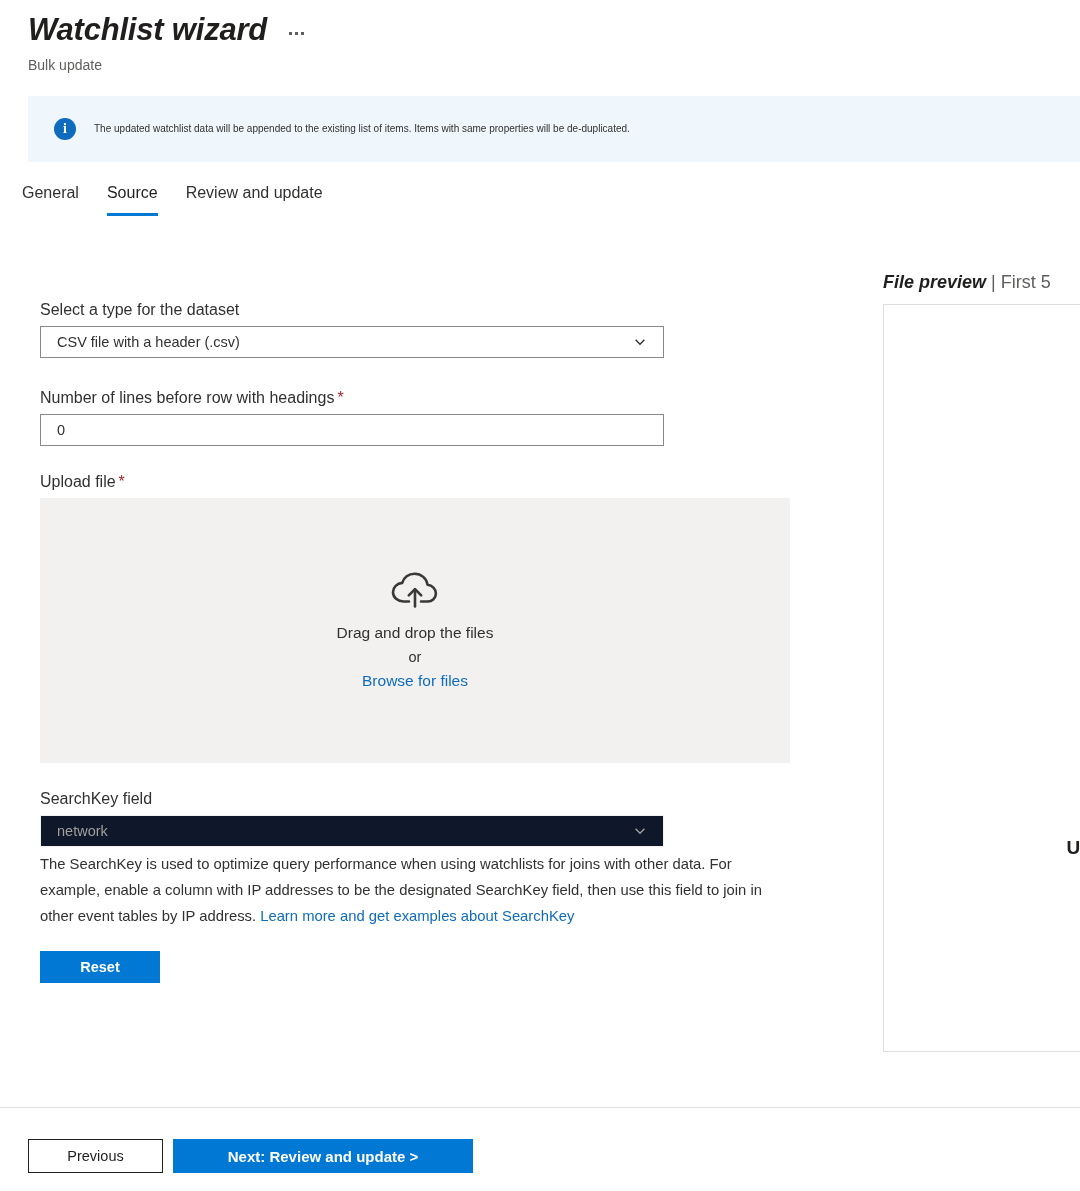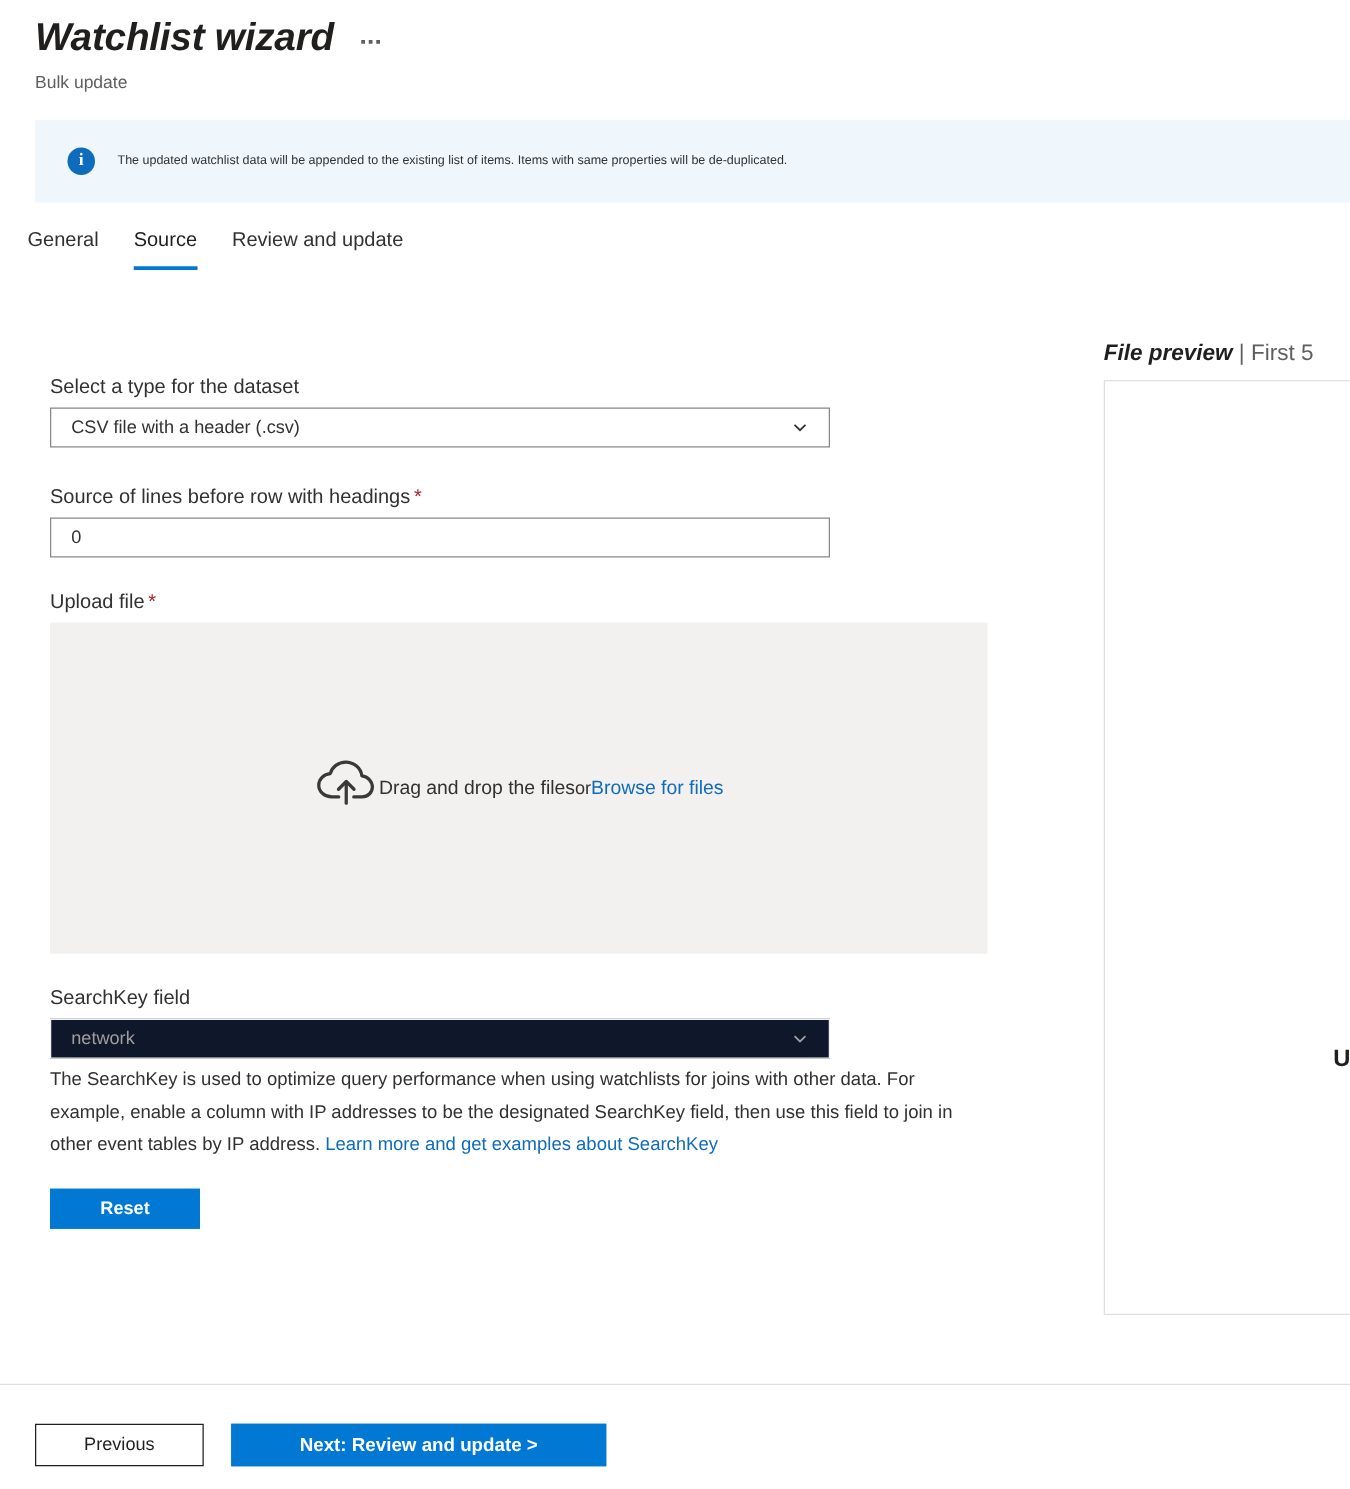--- a/index.html
+++ b/index.html
@@ -180,21 +180,21 @@
   .spacer-lg { height: 30px; }
   .spacer-md { height: 26px; }
 
   
   .dropzone {
     box-sizing: border-box;
     width: 750px;
     height: 265px;
     background: #f2f1f0;
     display: flex;
-    flex-direction: row;
+    flex-direction: column;
     align-items: center;
     justify-content: center;
     cursor: pointer;
     user-select: none;
   }
   .cloud-icon { width: 52px; height: 40px; display: block; margin-bottom: 12px; }
   .dz-line {
     font-size: 15.5px;
     color: #323130;
     line-height: 24px;
@@ -297,21 +297,21 @@
     width: 1080px;
     height: 1px;
     background: #e1dfdd;
   }
   .footer {
     position: absolute;
     left: 28px;
     top: 1139px;
     display: flex;
     align-items: flex-start;
-    gap: 22px;
+    gap: 10px;
   }
   .prev-btn { width: 135px; height: 34px; }
   .next-btn { width: 300px; height: 34px; font-size: 15px; }
 </style>
 </head>
 <body>
 
 <div class="page-header">
   <div class="title-row">
     <h1 class="page-title">Watchlist wizard</h1>
@@ -343,21 +343,21 @@
     <span>CSV file with a header (.csv)</span>
     <svg class="chev" viewBox="0 0 16 16">
       <path d="M3 5.5 L8 10.5 L13 5.5"></path>
     </svg>
   </div>
 
   <div class="spacer-lg"></div>
 
   
   <div class="field-label">
-    <span>Source of lines before row with headings</span><span class="req">*</span>
+    <span>Number of lines before row with headings</span><span class="req">*</span>
   </div>
   <div class="control">
     <span>0</span>
   </div>
 
   <div class="spacer-md"></div>
 
   
   <div class="field-label">
     <span>Upload file</span><span class="req">*</span>

